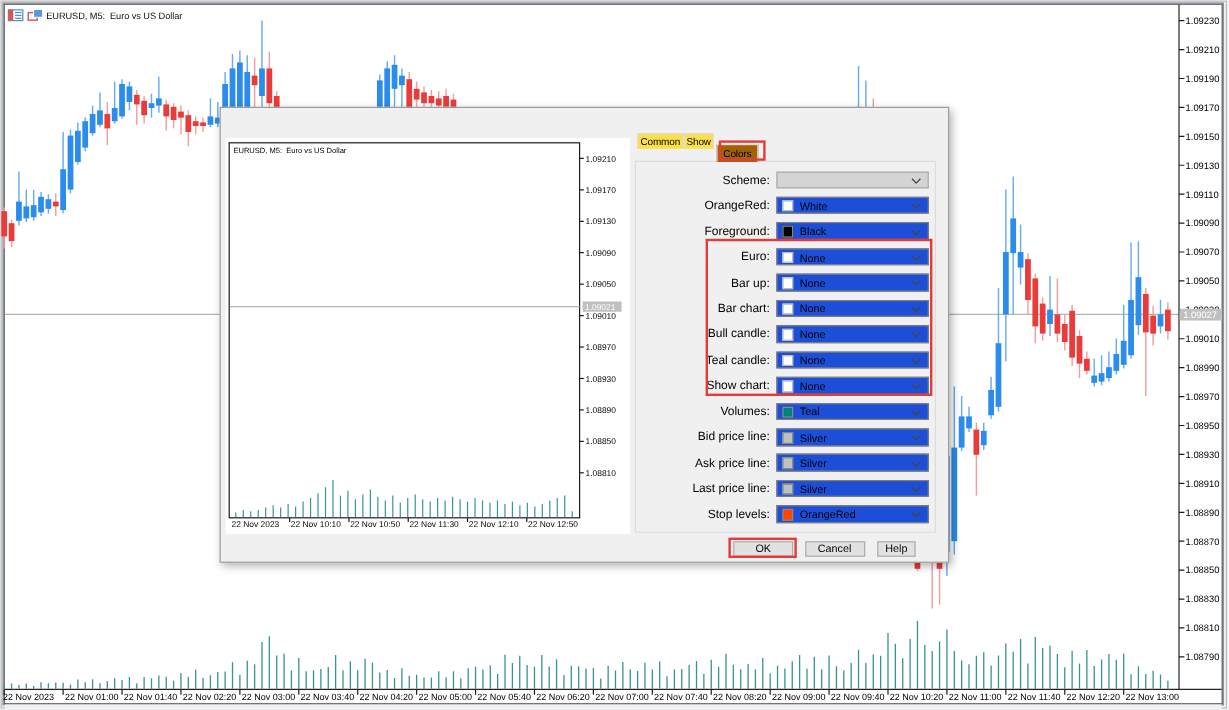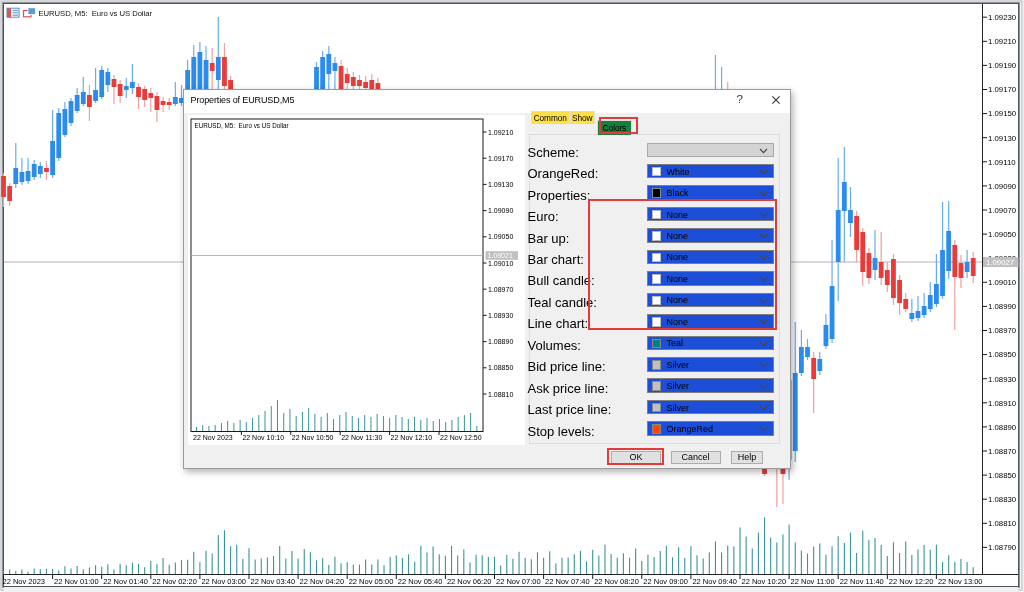--- a/index.html
+++ b/index.html
@@ -11,22 +11,22 @@
 #ttl{position:absolute;left:7px;top:5.5px;font-size:9px;color:#000;letter-spacing:-.12px}
 #qm{position:absolute;left:553px;top:3.5px;font-size:11.5px;color:#333}
 #xm{position:absolute;left:587px;top:5px}
 #prev{position:absolute;left:4px;top:25px;width:337px;height:330px;background:#fff}
 #tabpage{position:absolute;left:345px;top:44.5px;width:251.5px;height:310px;
  border:1px solid #dcdcdc;background:#f0f0f0}
 .tab{position:absolute;top:21px;height:13.5px;background:#fde047;border:1px solid #dcdcdc;
  border-bottom:none;font-size:8.3px;text-align:center;line-height:13.5px;color:#000;letter-spacing:-.1px}
 #tab1{left:347.5px;width:38.5px}
 #tab2{left:386px;width:25.5px}
-#tab3{left:413.5px;width:35px;top:30px;height:15.5px;background:#15803d;line-height:15px}
-.rlab{position:absolute;left:344px;width:114px;text-align:left;font-size:13px;color:#000}
+#tab3{left:413.5px;width:35px;top:30px;height:15.5px;background:#a16207;line-height:15px}
+.rlab{position:absolute;left:344px;width:114px;text-align:right;font-size:10px;color:#000}
 .dd{position:absolute;left:463px;width:127.5px;height:14.5px;background:#1d4ed8;
  border:1px solid #7e7e7e}
 .dd.dis{background:#d4d4d4;border-color:#a9a9a9}
 .sw{position:absolute;left:4px;top:2px;width:9.5px;height:9.5px;border:1px solid #888}
 .dv{position:absolute;left:19px;top:1.8px;font-size:9px;color:#000}
 .chev{position:absolute;right:5px;top:4.2px}
 .btn{position:absolute;top:361.5px;height:13px;background:#e1e1e1;border:1px solid #acacac;
  font-size:9px;text-align:center;line-height:11.5px;color:#000}
 #bok{left:427.5px;width:50px}
 #bcancel{left:487px;width:50px}
@@ -615,27 +615,20 @@
 <rect x="7" y="8.2" width="12" height="9" fill="#ffffff" stroke="#4a8fd4" stroke-width="1"></rect>
 <rect x="7" y="8.2" width="4" height="9" fill="#e05252"></rect>
 <line x1="12.5" y1="10.4" x2="18" y2="10.4" stroke="#4a8fd4" stroke-width="1"></line>
 <line x1="12.5" y1="12.8" x2="18" y2="12.8" stroke="#4a8fd4" stroke-width="1"></line>
 <line x1="12.5" y1="15.2" x2="18" y2="15.2" stroke="#4a8fd4" stroke-width="1"></line>
 <rect x="23.5" y="10.5" width="7.5" height="6.3" fill="#ffffff" stroke="#e05252" stroke-width="1.2"></rect>
 <rect x="28" y="7.8" width="7.5" height="6.6" fill="#5b9bd5" stroke="#ffffff" stroke-width="0.8"></rect>
 <text x="38.5" y="15.5" font-size="7.7" fill="#111" letter-spacing="-0.05">EURUSD, M5:&nbsp; Euro vs US Dollar</text>
 </svg>
 <div id="dlg">
- <div id="tbar">
-        <span id="ttl">Properties of EURUSD,M5</span>
-        <span id="qm">?</span>
-        <svg id="xm" width="10" height="10" viewBox="0 0 10 10">
-          <path d="M1.4 1.4 L8.6 8.6 M8.6 1.4 L1.4 8.6" stroke="#3a3a3a" stroke-width="1.15" fill="none"></path>
-        </svg>
-      </div>
  <div id="prev"><svg width="337" height="330" viewBox="0 0 337 330" font-family="Liberation Sans, sans-serif">
 <rect x="0" y="0" width="337" height="330" fill="#ffffff"></rect>
 <rect x="3" y="4" width="292" height="312.5" fill="#ffffff" stroke="#1a1a1a" stroke-width="1"></rect>
 <text x="6.5" y="12.5" font-size="6.3" fill="#000">EURUSD, M5:&nbsp; Euro vs US Dollar</text>
 <line x1="3.5" y1="140.5" x2="295" y2="140.5" stroke="#b4b4b4" stroke-width="1"></line>
 <line x1="295" y1="17.0" x2="298.5" y2="17.0" stroke="#1a1a1a" stroke-width="1"></line>
 <text x="300" y="19.6" font-size="7" fill="#000">1.09210</text>
 <line x1="295" y1="43.2" x2="298.5" y2="43.2" stroke="#1a1a1a" stroke-width="1"></line>
 <text x="300" y="45.8" font-size="7" fill="#000">1.09170</text>
 <line x1="295" y1="69.4" x2="298.5" y2="69.4" stroke="#1a1a1a" stroke-width="1"></line>
@@ -727,21 +720,21 @@
         </svg>
       </div>
 <div class="rlab" style="top:76.6px">OrangeRed:</div>
 <div class="dd" style="top:74.4px">
         <span class="sw" style="background:#ffffff;border-color:#b9b9b9"></span>
         <span class="dv">White</span>
         <svg class="chev" width="9" height="6" viewBox="0 0 9 6">
           <path d="M1 1 L4.5 4.6 L8 1" fill="none" stroke="#454545" stroke-width="1.1"></path>
         </svg>
       </div>
-<div class="rlab" style="top:98.1px">Properties:</div>
+<div class="rlab" style="top:98.1px">Foreground:</div>
 <div class="dd" style="top:95.9px">
         <span class="sw" style="background:#000000;border-color:#888888"></span>
         <span class="dv">Black</span>
         <svg class="chev" width="9" height="6" viewBox="0 0 9 6">
           <path d="M1 1 L4.5 4.6 L8 1" fill="none" stroke="#454545" stroke-width="1.1"></path>
         </svg>
       </div>
 <div class="rlab" style="top:119.5px">Euro:</div>
 <div class="dd" style="top:117.3px">
         <span class="sw" style="background:#ffffff;border-color:#b9b9b9"></span>
@@ -775,21 +768,21 @@
         </svg>
       </div>
 <div class="rlab" style="top:205.3px">Teal candle:</div>
 <div class="dd" style="top:203.1px">
         <span class="sw" style="background:#ffffff;border-color:#b9b9b9"></span>
         <span class="dv">None</span>
         <svg class="chev" width="9" height="6" viewBox="0 0 9 6">
           <path d="M1 1 L4.5 4.6 L8 1" fill="none" stroke="#454545" stroke-width="1.1"></path>
         </svg>
       </div>
-<div class="rlab" style="top:226.8px">Line chart:</div>
+<div class="rlab" style="top:226.8px">Show chart:</div>
 <div class="dd" style="top:224.6px">
         <span class="sw" style="background:#ffffff;border-color:#b9b9b9"></span>
         <span class="dv">None</span>
         <svg class="chev" width="9" height="6" viewBox="0 0 9 6">
           <path d="M1 1 L4.5 4.6 L8 1" fill="none" stroke="#454545" stroke-width="1.1"></path>
         </svg>
       </div>
 <div class="rlab" style="top:248.2px">Volumes:</div>
 <div class="dd" style="top:246.0px">
         <span class="sw" style="background:#008080;border-color:#888888"></span>

